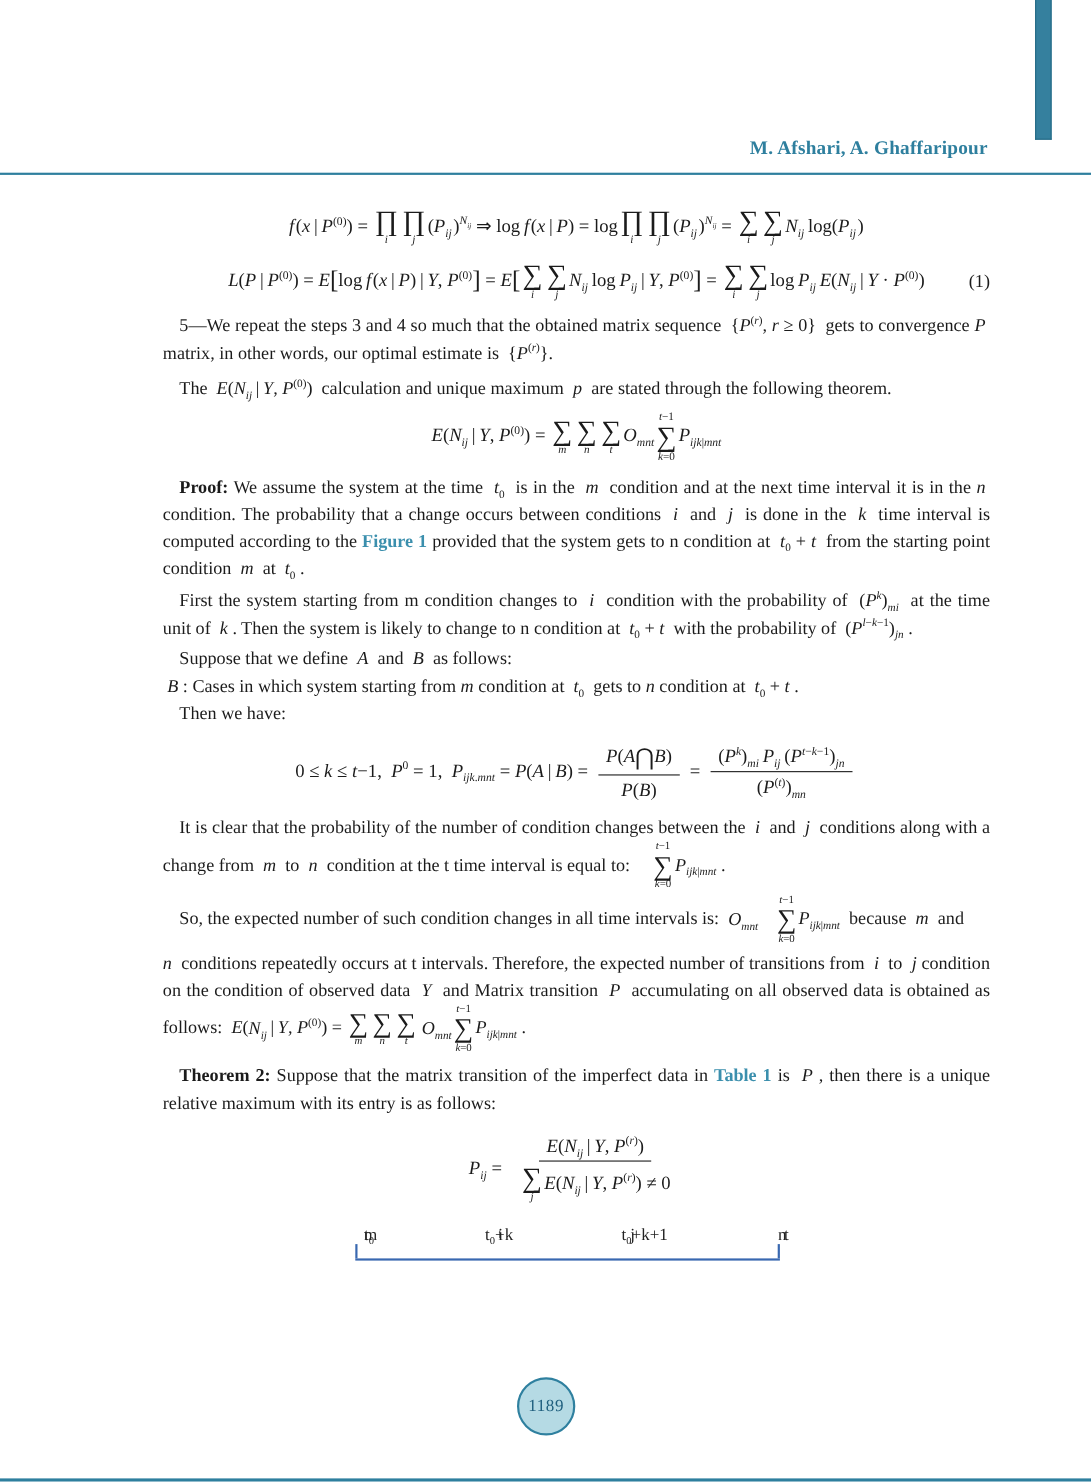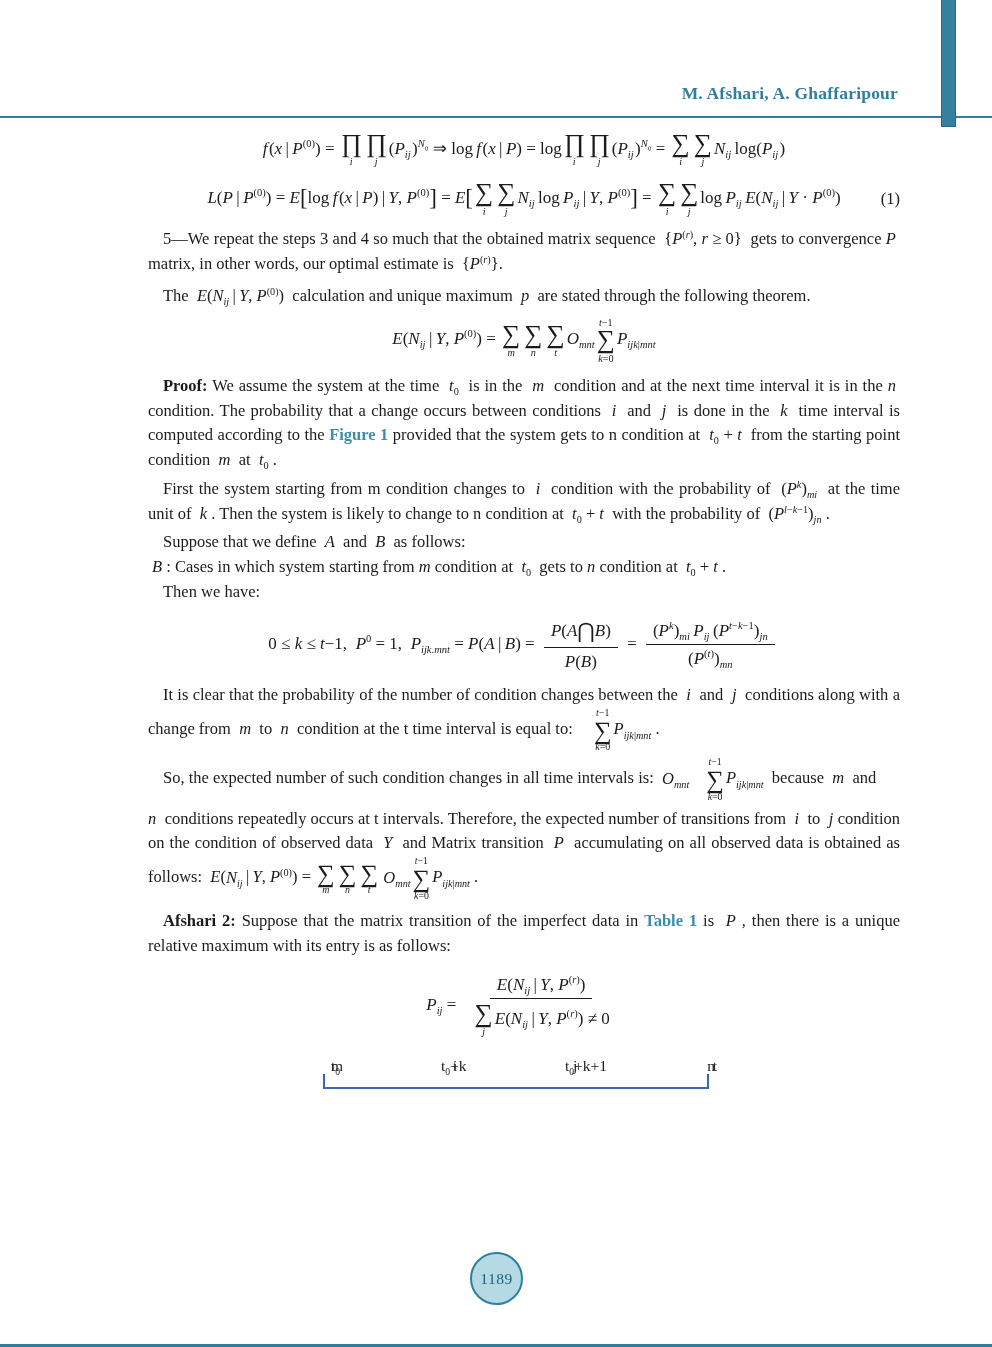--- a/index.html
+++ b/index.html
@@ -3,33 +3,33 @@
 <meta charset="utf-8">
 <style>
   * { box-sizing: border-box; }
   html,body { margin:0; padding:0; }
   body {
     width:992px; height:1347px; position:relative; overflow:hidden;
     background:#ffffff; color:#1b1b1b;
     font-family:"Liberation Serif", serif;
   }
   
-  .header { position:relative; height:118px; border-bottom:2px solid #2e7f9e; }
+  .header { position:relative; height:159px; border-bottom:2px solid #2e7f9e; }
   .header-text {
     position:absolute; right:94px; bottom:12px;
     color:#2e7f9e; font-weight:bold; font-size:17.5px; letter-spacing:.2px;
   }
   .corner-bar {
     position:absolute; right:36px; top:0; width:15px; height:127px;
     background:#35809e; border:1px solid #256a85; border-top:none;
   }
   .bottom-line { position:absolute; left:0; bottom:0; width:992px; height:3px; background:#2e7f9e; }
 
   
-  .content { padding:4px 92px 0 148px; }
+  .content { padding:20px 92px 0 148px; }
 
   p { margin:0; text-align:justify; font-size:16.5px; line-height:1.5; text-indent:15px; }
   p.small-indent { text-indent:4px; }
   p.no-indent { text-indent:0; }
   .sp4  { margin-top:4px; }
   .sp8  { margin-top:8px; }
   .sp12 { margin-top:12px; }
 
   b.thm { font-weight:bold; }
   .link { color:#3b8fad; font-weight:bold; }
@@ -187,21 +187,21 @@
         <span class="g">∑</span>
         <span class="l"><i>n</i></span>
       </span><span class="bop">
         <span class="g">∑</span>
         <span class="l"><i>t</i></span>
       </span> <i>O<sub>mnt</sub></i><span class="bop">
         <span class="u"><i>t</i>−1</span>
         <span class="g">∑</span>
         <span class="l"><i>k</i>=0</span>
       </span><i>P</i><sub><i>ijk</i>|<i>mnt</i></sub> .</p>
-  <p class="sp8"><b class="thm">Afshari 2:</b> Suppose that the matrix transition of the imperfect data in <span class="link">Table 1</span> is &nbsp;<i>P</i> , then there is a unique relative maximum with its entry is as follows:</p>
+  <p class="sp8"><b class="thm">Theorem 2:</b> Suppose that the matrix transition of the imperfect data in <span class="link">Table 1</span> is &nbsp;<i>P</i> , then there is a unique relative maximum with its entry is as follows:</p>
 
   <div class="eq" style="margin:14px 0 8px;">
     <span><i>P<sub>ij</sub></i> = <span class="frac">
           <span class="num"><i>E</i>(<i>N<sub>ij</sub></i> | <i>Y</i>, <i>P</i><sup>(<i>r</i>)</sup>)</span>
           <span class="den"><span class="bop">
               <span class="g">∑</span>
               <span class="l"><i>j</i></span>
             </span><i>E</i>(<i>N<sub>ij</sub></i> | <i>Y</i>, <i>P</i><sup>(<i>r</i>)</sup>) ≠ 0</span>
         </span></span>
   </div>

